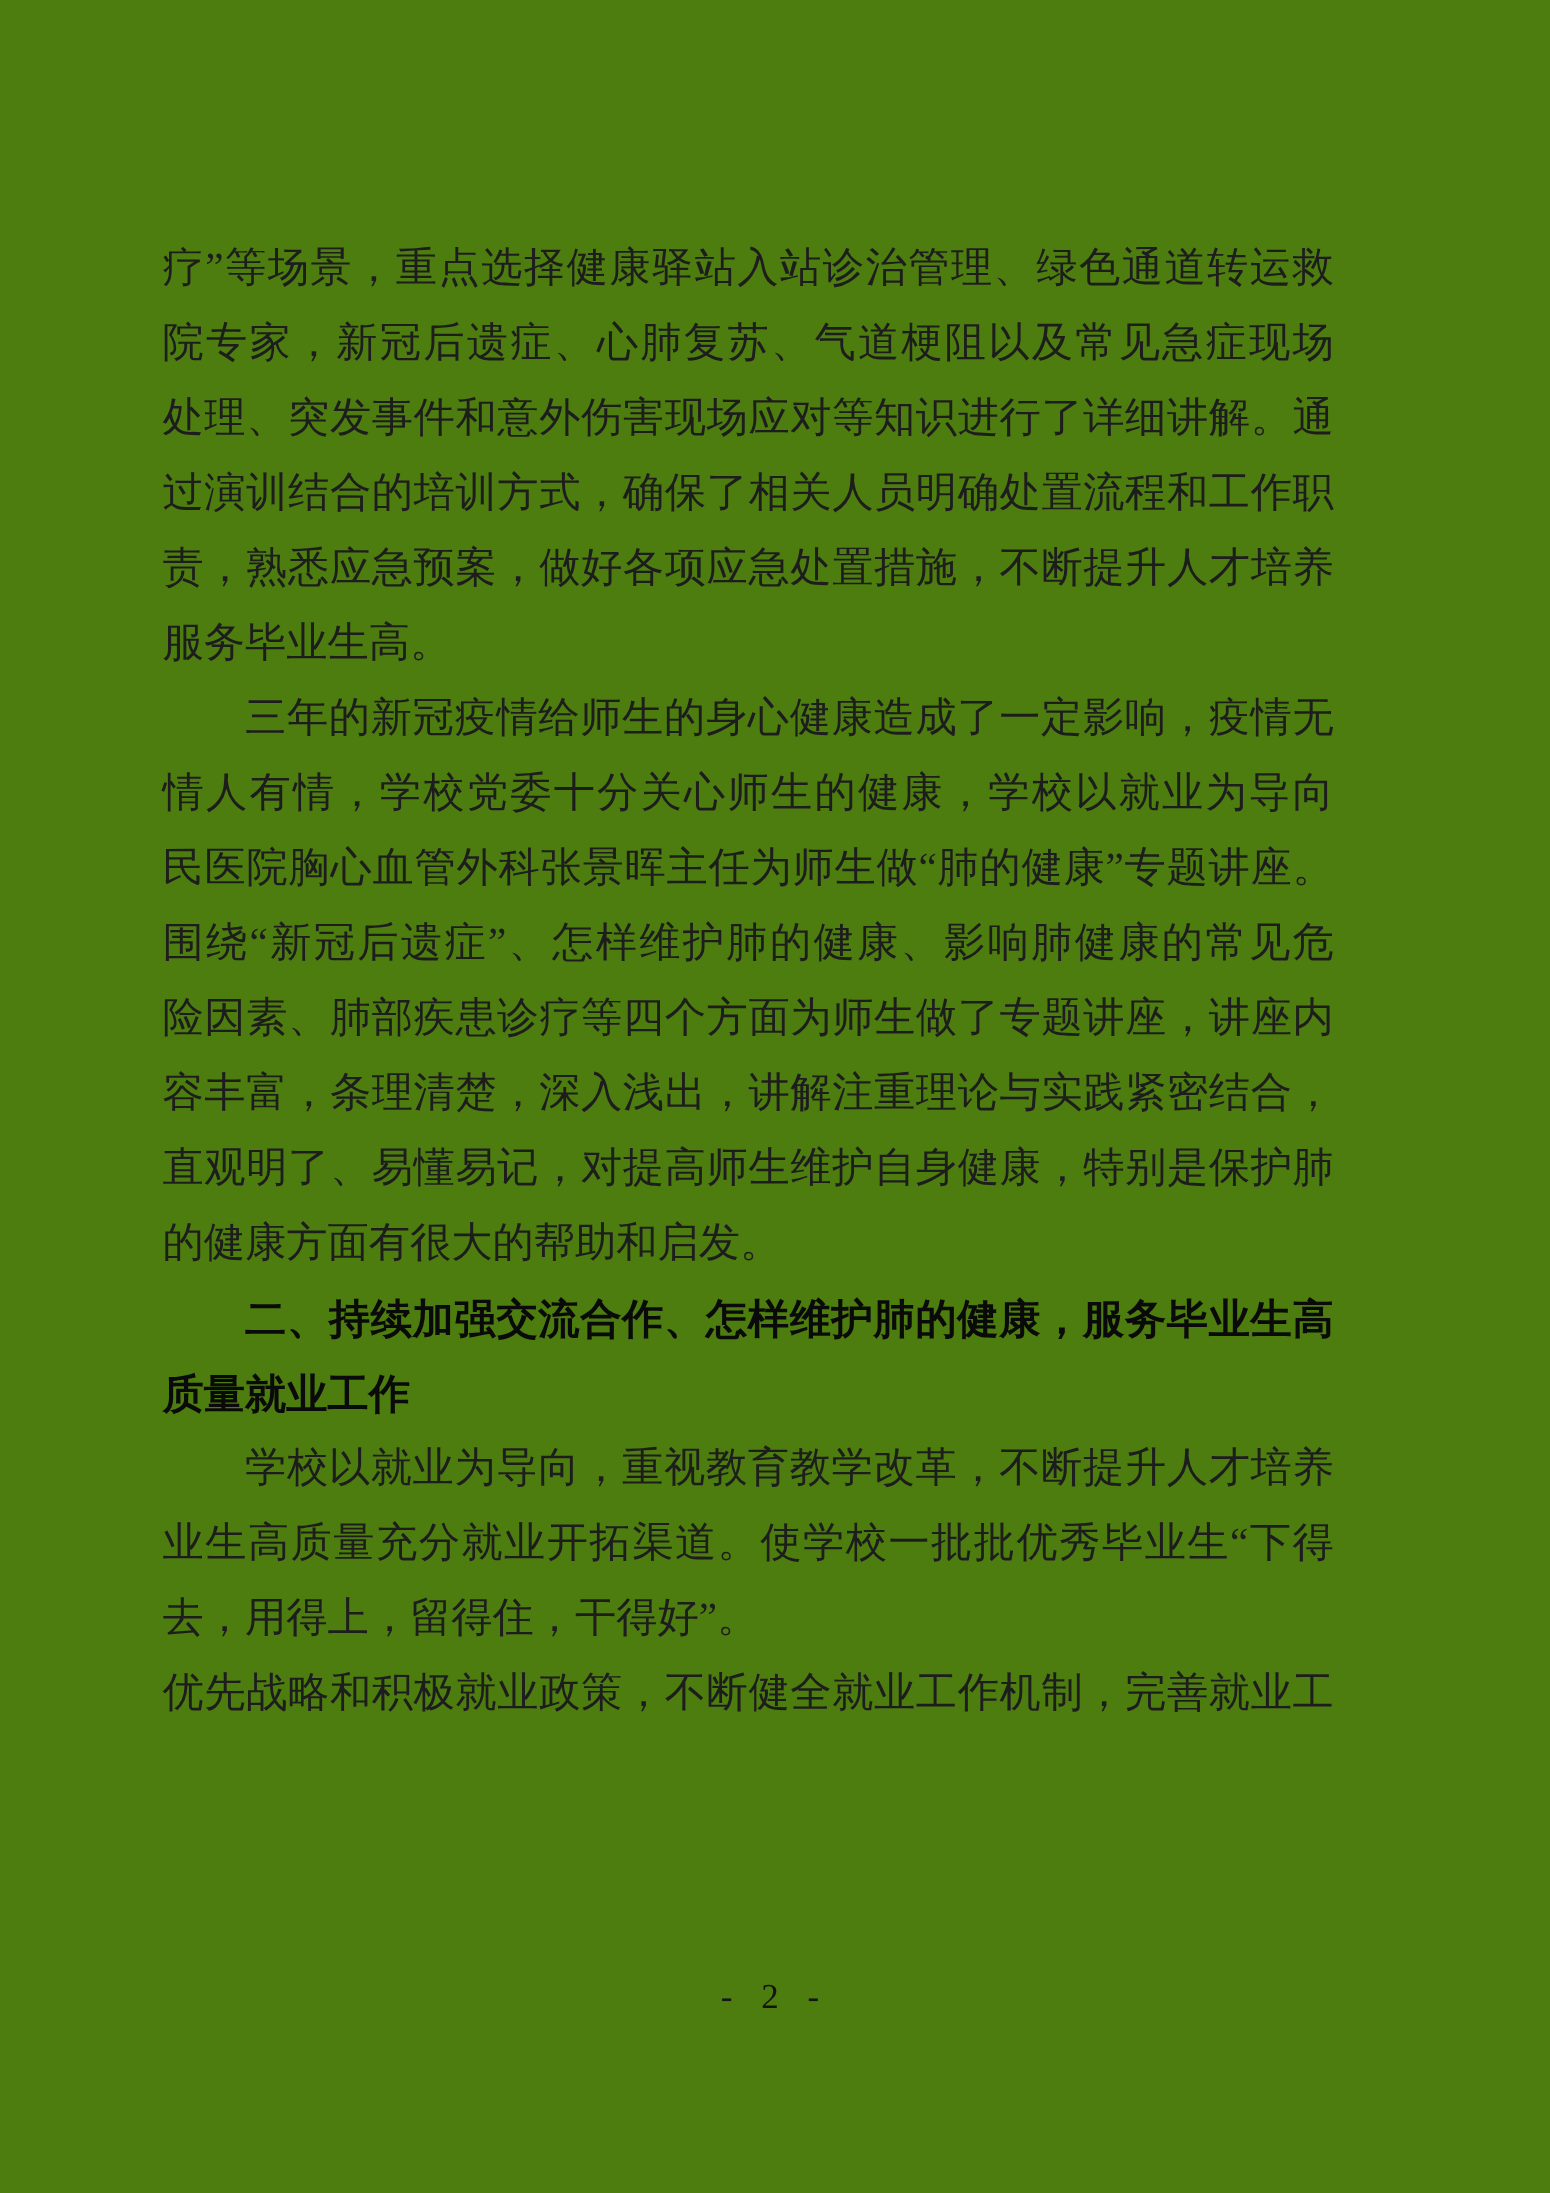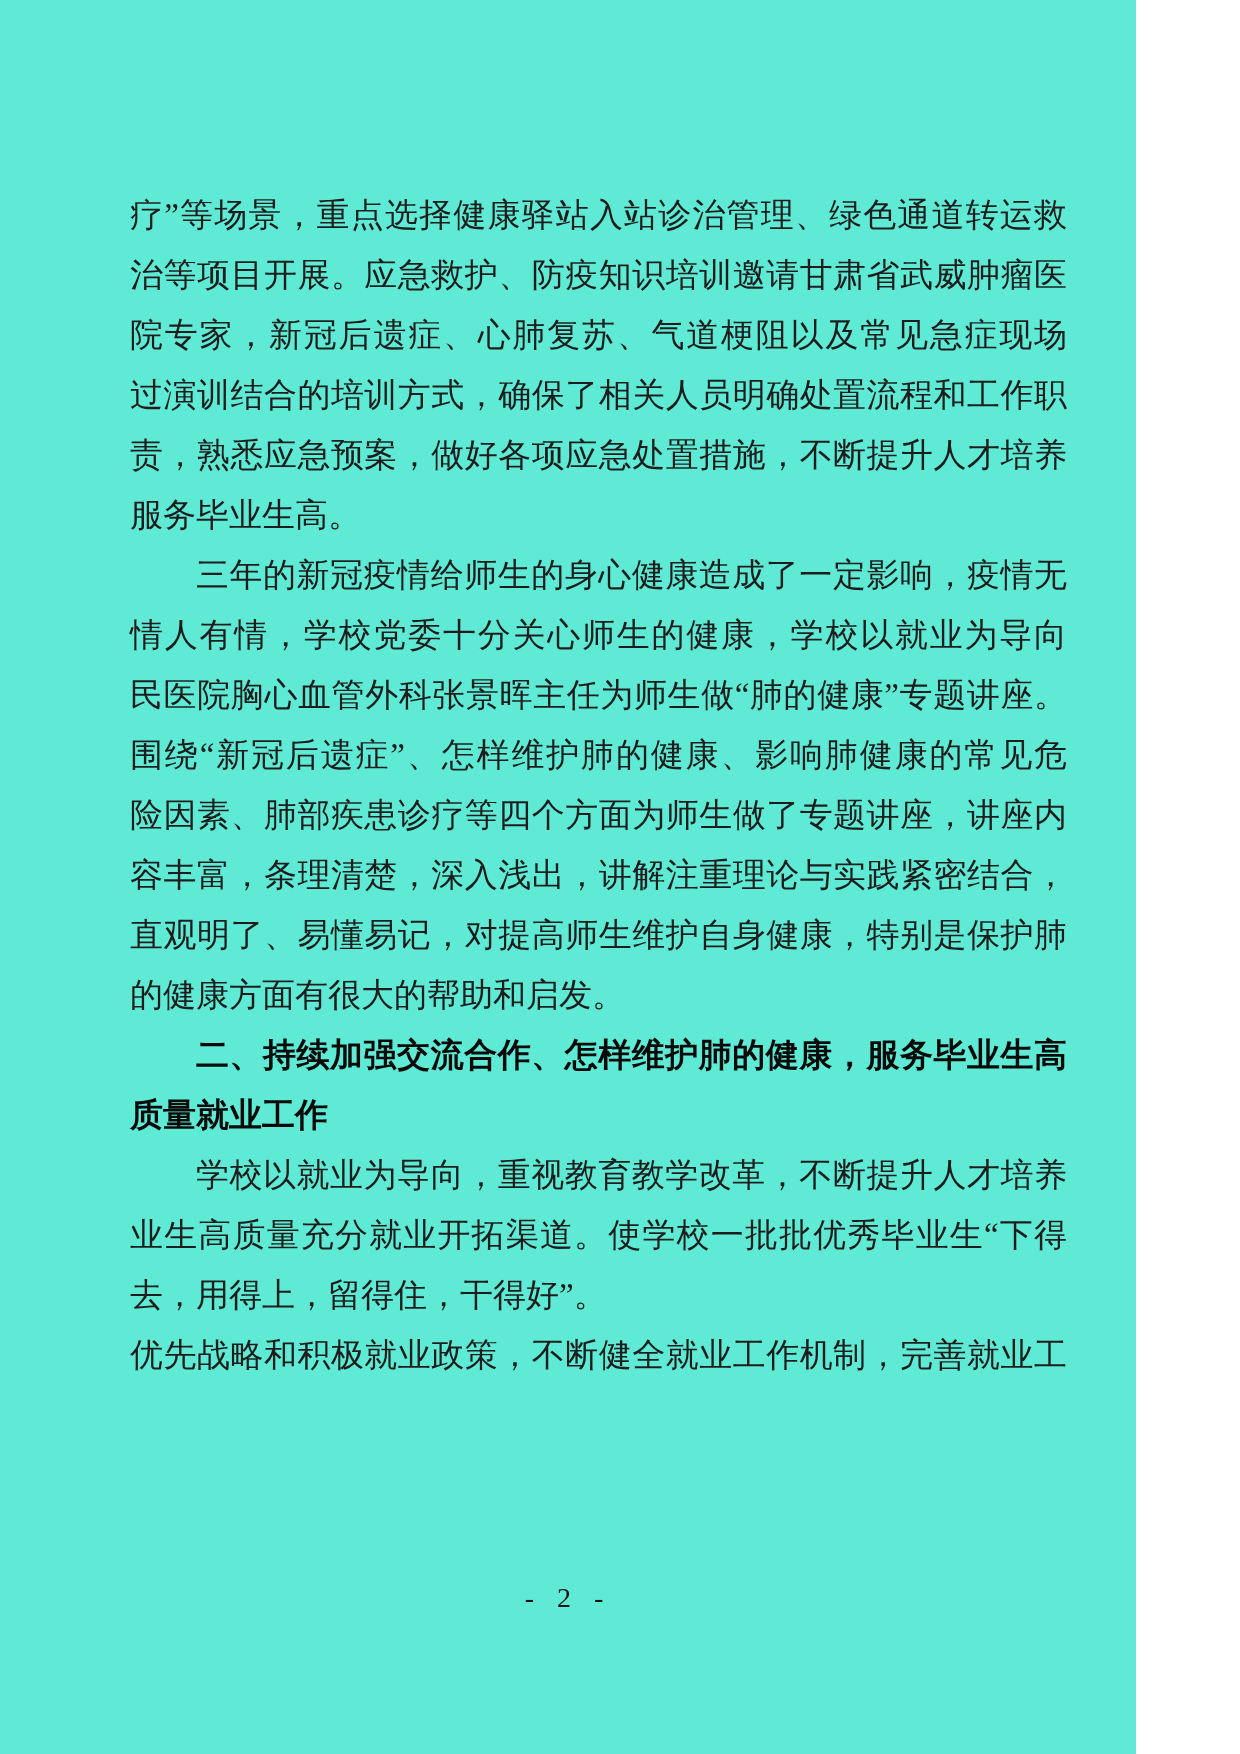--- a/index.html
+++ b/index.html
@@ -2,23 +2,23 @@
 <html lang="zh"><head>
 <meta charset="utf-8">
 <style>
   html, body {
     margin: 0;
     padding: 0;
     background: #ffffff;
   }
   .page {
     position: relative;
-    width: 1136px;
+    width: 1240px;
     height: 1754px;
-    background: #5eead4;
+    background: #4d7c0f;
     overflow: hidden;
   }
   .text-block {
     position: absolute;
     left: 130px;
     top: 185px;
     width: 937px;
   }
   .line {
     height: 60px;
@@ -69,22 +69,22 @@
     color: #141414;
     letter-spacing: 8px;
   }
 </style>
 </head>
 <body>
 
 <div class="page">
   <div class="text-block">
     <div class="line body-text full">疗”等场景，重点选择健康驿站入站诊治管理、绿色通道转运救</div>
-    <div class="line body-text full">治等项目开展。应急救护、防疫知识培训邀请甘肃省武威肿瘤医</div>
     <div class="line body-text full">院专家，新冠后遗症、心肺复苏、气道梗阻以及常见急症现场</div>
+    <div class="line body-text full">处理、突发事件和意外伤害现场应对等知识进行了详细讲解。通</div>
     <div class="line body-text full">过演训结合的培训方式，确保了相关人员明确处置流程和工作职</div>
     <div class="line body-text full">责，熟悉应急预案，做好各项应急处置措施，不断提升人才培养</div>
     <div class="line body-text short">服务毕业生高。</div>
     <div class="line body-text full indent">三年的新冠疫情给师生的身心健康造成了一定影响，疫情无</div>
     <div class="line body-text full">情人有情，学校党委十分关心师生的健康，学校以就业为导向</div>
     <div class="line body-text full">民医院胸心血管外科张景晖主任为师生做“肺的健康”专题讲座。</div>
     <div class="line body-text full">围绕“新冠后遗症”、怎样维护肺的健康、影响肺健康的常见危</div>
     <div class="line body-text full">险因素、肺部疾患诊疗等四个方面为师生做了专题讲座，讲座内</div>
     <div class="line body-text full">容丰富，条理清楚，深入浅出，讲解注重理论与实践紧密结合，</div>
     <div class="line body-text full">直观明了、易懂易记，对提高师生维护自身健康，特别是保护肺</div>

